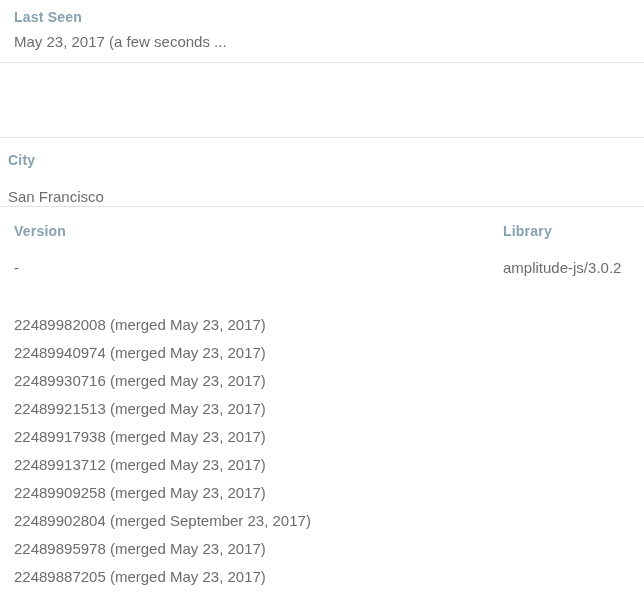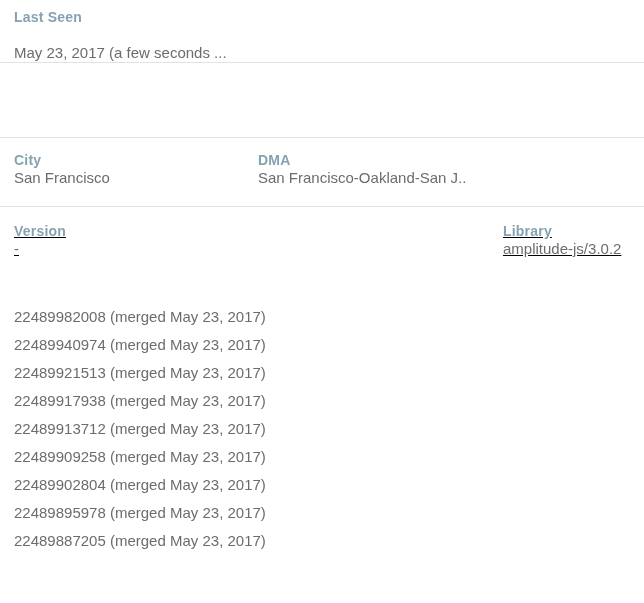--- a/index.html
+++ b/index.html
@@ -22,42 +22,41 @@
     line-height: 18px;
     color: #6a6d6f;
   }
   section { box-sizing: border-box; }
   .bordered { border-bottom: 1px solid #e2e2e2; }
 
   #s-last-seen {
     height: 63px;
     padding: 9px 14px 12px;
   }
-  #s-last-seen .value { margin-top: 18px; }
+  #s-last-seen .value { margin-top: 7px; }
 
   #s-empty { height: 75px; }
 
   #s-location {
     height: 69px;
-    padding: 14px 14px 0;
+    padding: 14px 8px 0;
     display: grid;
     grid-template-columns: 244px 1fr;
   }
-  #s-location .value, #s-device .value { margin-top: 0; }
+  #s-location .value, #s-device .value { margin-top: 19px; }
 
   #s-device {
     height: 59px;
     padding: 16px 14px 0;
     display: grid;
     grid-template-columns: 244px 245px 1fr;
-    text-decoration: underline;
   }
 
   #s-merged { padding: 34px 14px 0; }
-  #s-merged .merged-list { margin-top: 8px; }
+  #s-merged .merged-list { margin-top: 16px; }
   .merged-row {
     font-size: 15px;
     line-height: 18px;
     margin-bottom: 10px;
     color: #6a6d6f;
   }
 </style>
 </head>
 <body>
 
@@ -65,24 +64,20 @@
   <div class="label">Last Seen</div>
   <div class="value">May 23, 2017 (a few seconds ...</div>
 </section>
 
 <section id="s-empty" class="bordered"></section>
 
 <section id="s-location" class="bordered">
   <div class="cell">
     <div class="label">City</div>
     <div class="value">San Francisco</div>
-  </div>
-  <div class="cell">
-    <div class="label">DMA</div>
-    <div class="value">San Francisco-Oakland-San J..</div>
   </div>
 </section>
 
 <section id="s-device">
   <div class="cell">
     <div class="label">Version</div>
     <div class="value">-</div>
   </div>
   <div class="cell">
   </div>
@@ -92,28 +87,29 @@
   </div>
 </section>
 
 <section id="s-merged">
   <div class="merged-list">
 
       <div class="merged-row">22489982008 (merged May 23, 2017)</div>
 
       <div class="merged-row">22489940974 (merged May 23, 2017)</div>
 
+      <div class="merged-row">22489930716 (merged May 23, 2017)</div>
 
       <div class="merged-row">22489921513 (merged May 23, 2017)</div>
 
       <div class="merged-row">22489917938 (merged May 23, 2017)</div>
 
       <div class="merged-row">22489913712 (merged May 23, 2017)</div>
 
       <div class="merged-row">22489909258 (merged May 23, 2017)</div>
 
-      <div class="merged-row">22489902804 (merged May 23, 2017)</div>
+      <div class="merged-row">22489902804 (merged September 23, 2017)</div>
 
       <div class="merged-row">22489895978 (merged May 23, 2017)</div>
 
       <div class="merged-row">22489887205 (merged May 23, 2017)</div>
     </div>
 </section>
 
 </body></html>

